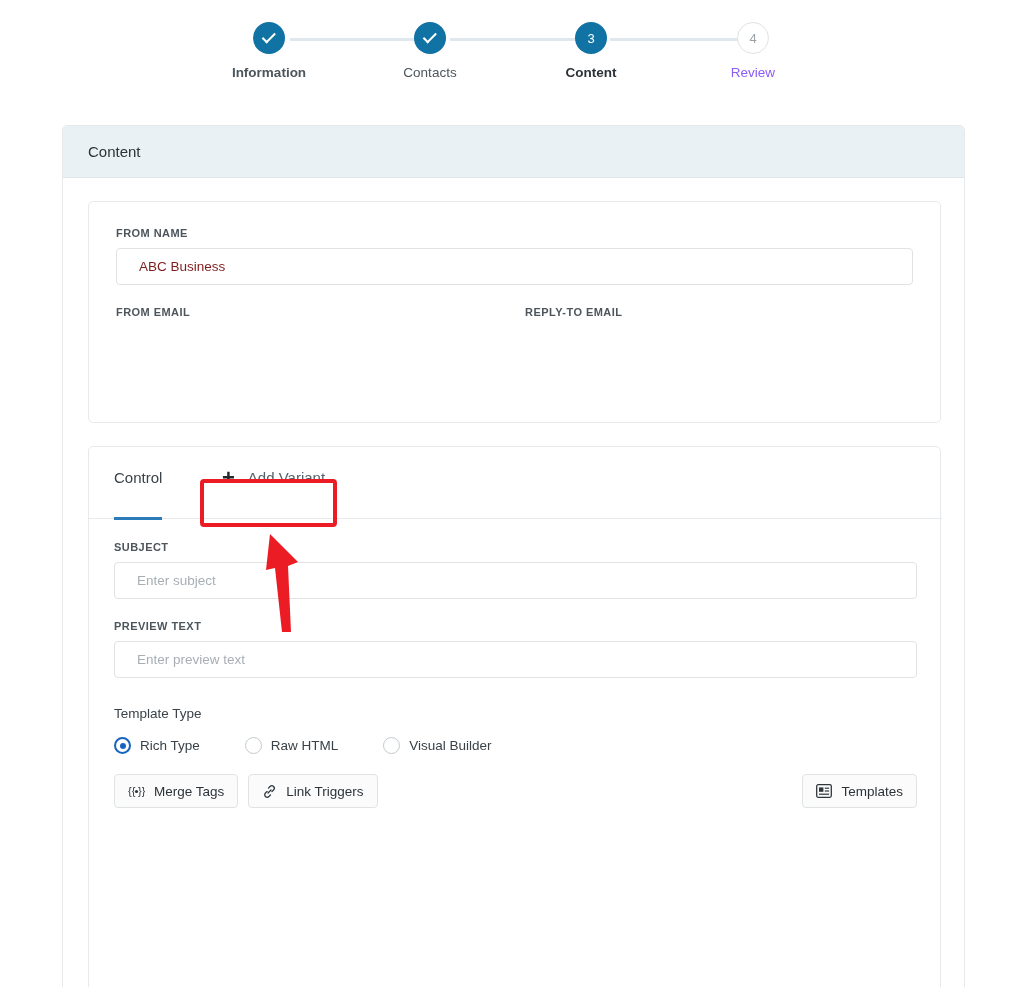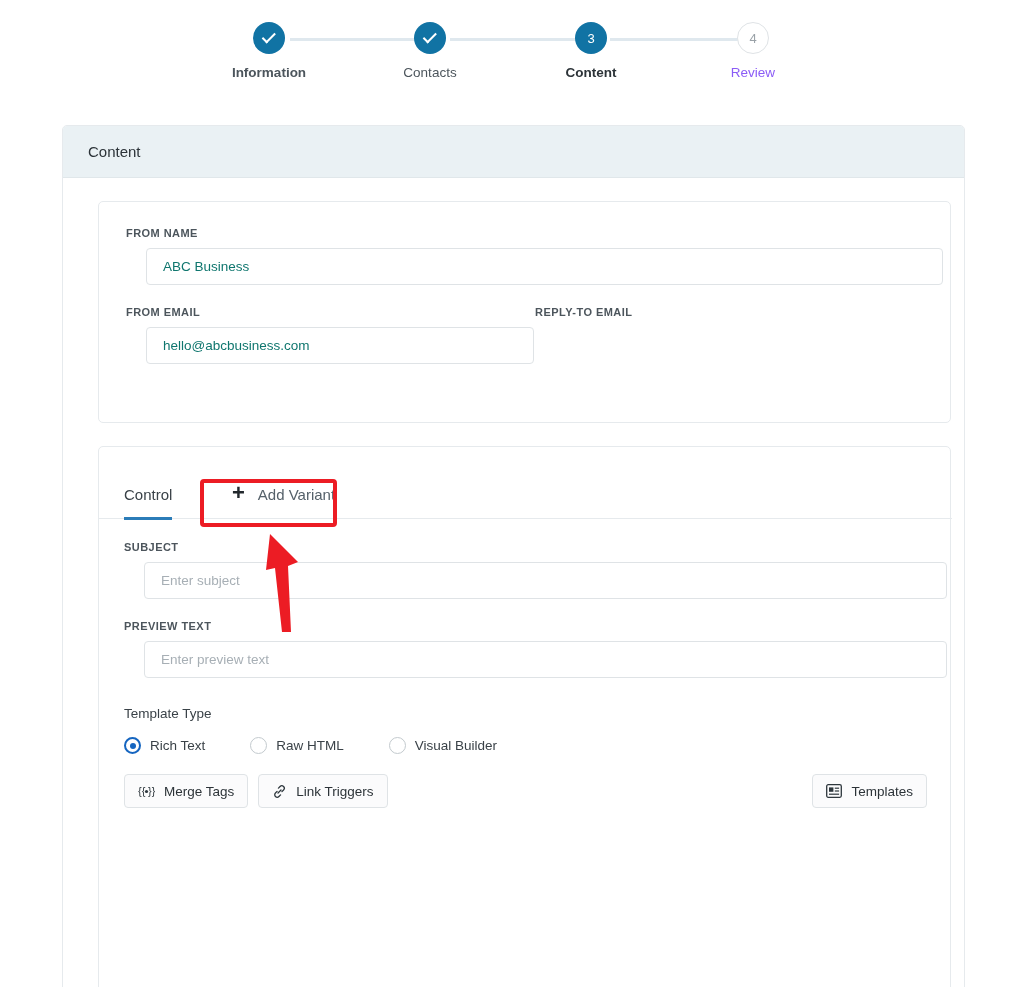--- a/index.html
+++ b/index.html
@@ -84,21 +84,21 @@
   }
   .panel-header-title {
     font-size: 15px;
     color: #2c3338;
     font-weight: normal;
   }
 
   
   .card {
     position: absolute;
-    left: 35px;
+    left: 25px;
     width: 853px;
     background: #ffffff;
     border: 1px solid #e6eaed;
     border-radius: 5px;
   }
   #sender-card { top: 75px; height: 222px; }
   #variant-card { top: 320px; height: 560px; }
 
   .field-label {
     font-size: 11px;
@@ -108,43 +108,42 @@
     text-transform: uppercase;
   }
   .inp {
     width: 100%;
     height: 37px;
     border: 1px solid #dfe3e6;
     border-radius: 4px;
     background: #ffffff;
     font-family: "Liberation Sans", sans-serif;
     font-size: 13.5px;
-    color: #0f766e;
-    padding: 0 16px;
-    margin-left: 20px;
+    color: #7f1d1d;
+    padding: 0 22px;
   }
   .inp::placeholder { color: #a7afb5; }
 
   .row2 { display: flex; gap: 8px; }
   .col { width: 395px; }
   .col + .col { margin-left: 13px; }
 
   
   .tabs {
     position: absolute;
     left: 0; top: 22px;
     width: 853px;
     height: 50px;
     border-bottom: 1px solid #e6eaed;
   }
   .tab {
     position: absolute;
     top: 0;
     height: 50px;
-    display: flex; align-items: center;
+    display: flex; 
     font-size: 15px;
     color: #3a4248;
   }
   #tab-control { left: 25px; }
   #tab-control .tab-underline {
     position: absolute;
     left: 0; bottom: -1px;
     width: 100%; height: 3px;
     background: #2b7cb8;
   }
@@ -246,21 +245,20 @@
   </div>
 
   <div class="card" id="sender-card">
     <div style="padding:25px 27px 0 27px;">
       <div class="field-label">FROM NAME</div>
       <input class="inp" style="margin-top: 9px;" value="ABC Business">
 
       <div class="row2" style="margin-top:21px;">
         <div class="col">
           <div class="field-label">FROM EMAIL</div>
-          <input class="inp" style="margin-top: 9px;" value="hello@abcbusiness.com">
         </div>
         <div class="col">
           <div class="field-label">REPLY-TO EMAIL</div>
         </div>
       </div>
     </div>
   </div>
 
   <div class="card" id="variant-card">
 
@@ -280,21 +278,21 @@
       <input class="inp" style="margin-top: 9px;" placeholder="Enter subject">
 
       <div class="field-label" style="margin-top:21px;">PREVIEW TEXT</div>
       <input class="inp" style="margin-top: 9px;" placeholder="Enter preview text">
 
       <div style="margin-top:28px;font-size:13.5px;color:#3a4248;">Template Type</div>
 
       <div class="radio-group" style="margin-top:16px;">
         <div class="radio-item">
           <span class="radio-dot on"></span>
-          <span class="radio-label">Rich Text</span>
+          <span class="radio-label">Rich Type</span>
         </div>
         <div class="radio-item">
           <span class="radio-dot"></span>
           <span class="radio-label">Raw HTML</span>
         </div>
         <div class="radio-item">
           <span class="radio-dot"></span>
           <span class="radio-label">Visual Builder</span>
         </div>
       </div>

